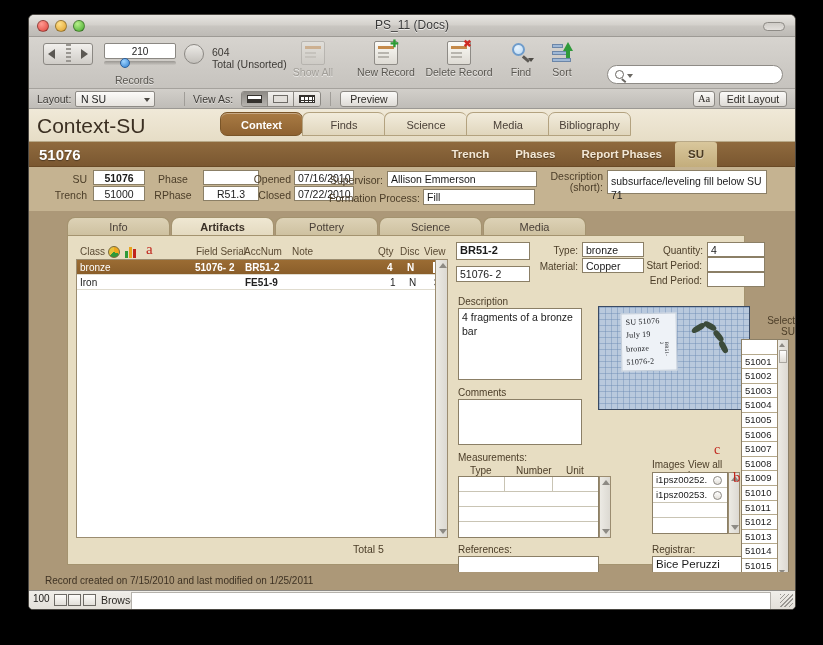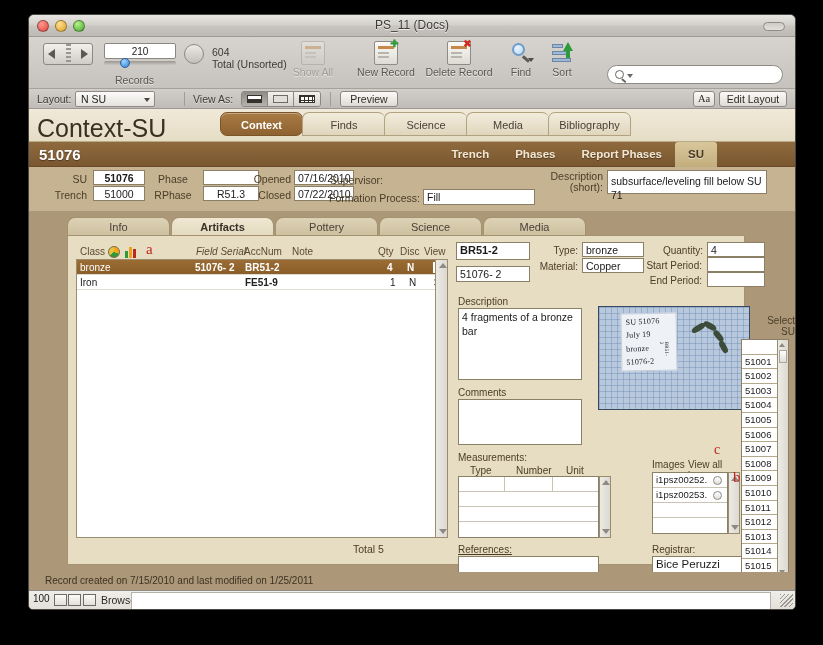--- a/index.html
+++ b/index.html
@@ -189,21 +189,21 @@
     background: #ac9878;
     overflow: hidden;
   }
   .app-header {
     position: relative; height: 33px;
     background: linear-gradient(to bottom,#f0e9d8,#e6ddc6);
     border-bottom: 1px solid #b8a988;
   }
   .app-title {
     position: absolute; left: 8px; top: 5px;
-    font-size: 25px; color: #3b2f22;
+    font-size: 21px; color: #3b2f22;
     font-family: "Liberation Sans", sans-serif;
   }
   .maintabs { position: absolute; left: 191px; top: 3px; display: flex; }
   .mtab {
     height: 24px; padding: 0 0; width: 83px; text-align: center;
     font-size: 11px; line-height: 24px; color: #4a4038;
     background: linear-gradient(to bottom,#f2ecdc,#e0d6bd);
     border: 1px solid #b3a27f; border-right: 0;
     border-radius: 7px 7px 0 0; margin-right: -1px;
   }
@@ -537,20 +537,21 @@
         <div class="fld center" style="left:174px;top:3px;width:56px;height:15px;"></div>
         <div class="lbl" style="left:118px;top:22px;width:52px;text-align:center;">RPhase</div>
         <div class="fld center" style="left:174px;top:19px;width:56px;height:15px;">R51.3</div>
 
         <div class="lbl" style="left:216px;top:6px;width:46px;">Opened</div>
         <div class="fld center" style="left:265px;top:3px;width:60px;height:15px;">07/16/2010</div>
         <div class="lbl" style="left:216px;top:22px;width:46px;">Closed</div>
         <div class="fld center" style="left:265px;top:19px;width:60px;height:15px;">07/22/2010</div>
 
         <div class="lbl" style="left:300px;top:7px;width:54px;">Supervisor:</div>
+        <div class="fld" style="left:358px;top:4px;width:150px;height:16px;">Allison Emmerson</div>
         <div class="lbl" style="left:286px;top:25px;width:105px;">Formation Process:</div>
         <div class="fld" style="left:394px;top:22px;width:112px;height:16px;">Fill</div>
 
         <div class="lbl" style="left:516px;top:4px;width:58px;line-height:11px;text-align:right;">Description (short):</div>
         <div class="fld" style="left:578px;top:3px;width:160px;height:24px;padding-top:3px;">subsurface/leveling fill below SU 71</div>
       </div>
 
       <div class="panel">
 
         <div class="innertabs">
@@ -566,21 +567,21 @@
           <div class="atable">
             <div class="ahead">
               <span style="left:4px;">Class</span>
               <span class="chart-pie" style="left:32px;"></span>
               <span class="chart-bars" style="left:49px;">
                 <i style="left:0;height:7px;background:#2f9a3a;"></i>
                 <i style="left:4px;height:11px;background:#e8a41e;"></i>
                 <i style="left:8px;height:9px;background:#c0251c;"></i>
               </span>
               <span class="ann" style="left:70px;top:-1px;">a</span>
-              <span style="left:120px;font-style:italic;">Field Serial</span>
+              <span style="left:120px;">Field Serial</span>
               <span style="left:168px;">AccNum</span>
               <span style="left:216px;">Note</span>
               <span style="left:302px;">Qty</span>
               <span style="left:324px;">Disc</span>
               <span style="left:348px;">View</span>
             </div>
 
             <div class="arows">
               <div class="arow sel">
                 <span style="left:3px;">bronze</span>
@@ -659,21 +660,21 @@
               </div>
               <div class="mrow"></div>
               <div class="mrow"></div>
               <div class="mrow" style="border-bottom:0;"></div>
             </div>
             <div class="vsb" style="left:143px;top:236px;height:62px;bottom:auto;width:12px;">
               <div class="vsb-arrow vsb-up" style="left:2px;"></div>
               <div class="vsb-arrow vsb-dn" style="left:2px;"></div>
             </div>
 
-            <div class="dlbl" style="left:2px;top:304px;text-decoration:underline;">References:</div>
+            <div class="dlbl" style="left:2px;top:304px;">References:</div>
             <div class="dfld" style="left:2px;top:316px;width:141px;height:22px;"></div>
 
             <div class="ann" style="left:258px;top:202px;font-size:14px;">c</div>
             <div class="dlbl" style="left:196px;top:219px;">Images</div>
             <div class="dlbl" style="left:232px;top:219px;">View all images</div>
             <div class="ilist" style="left:196px;top:232px;width:76px;height:62px;">
               <div class="irow">
                 <span>i1psz00252.</span>
                 <span class="iradio"></span>
               </div>

